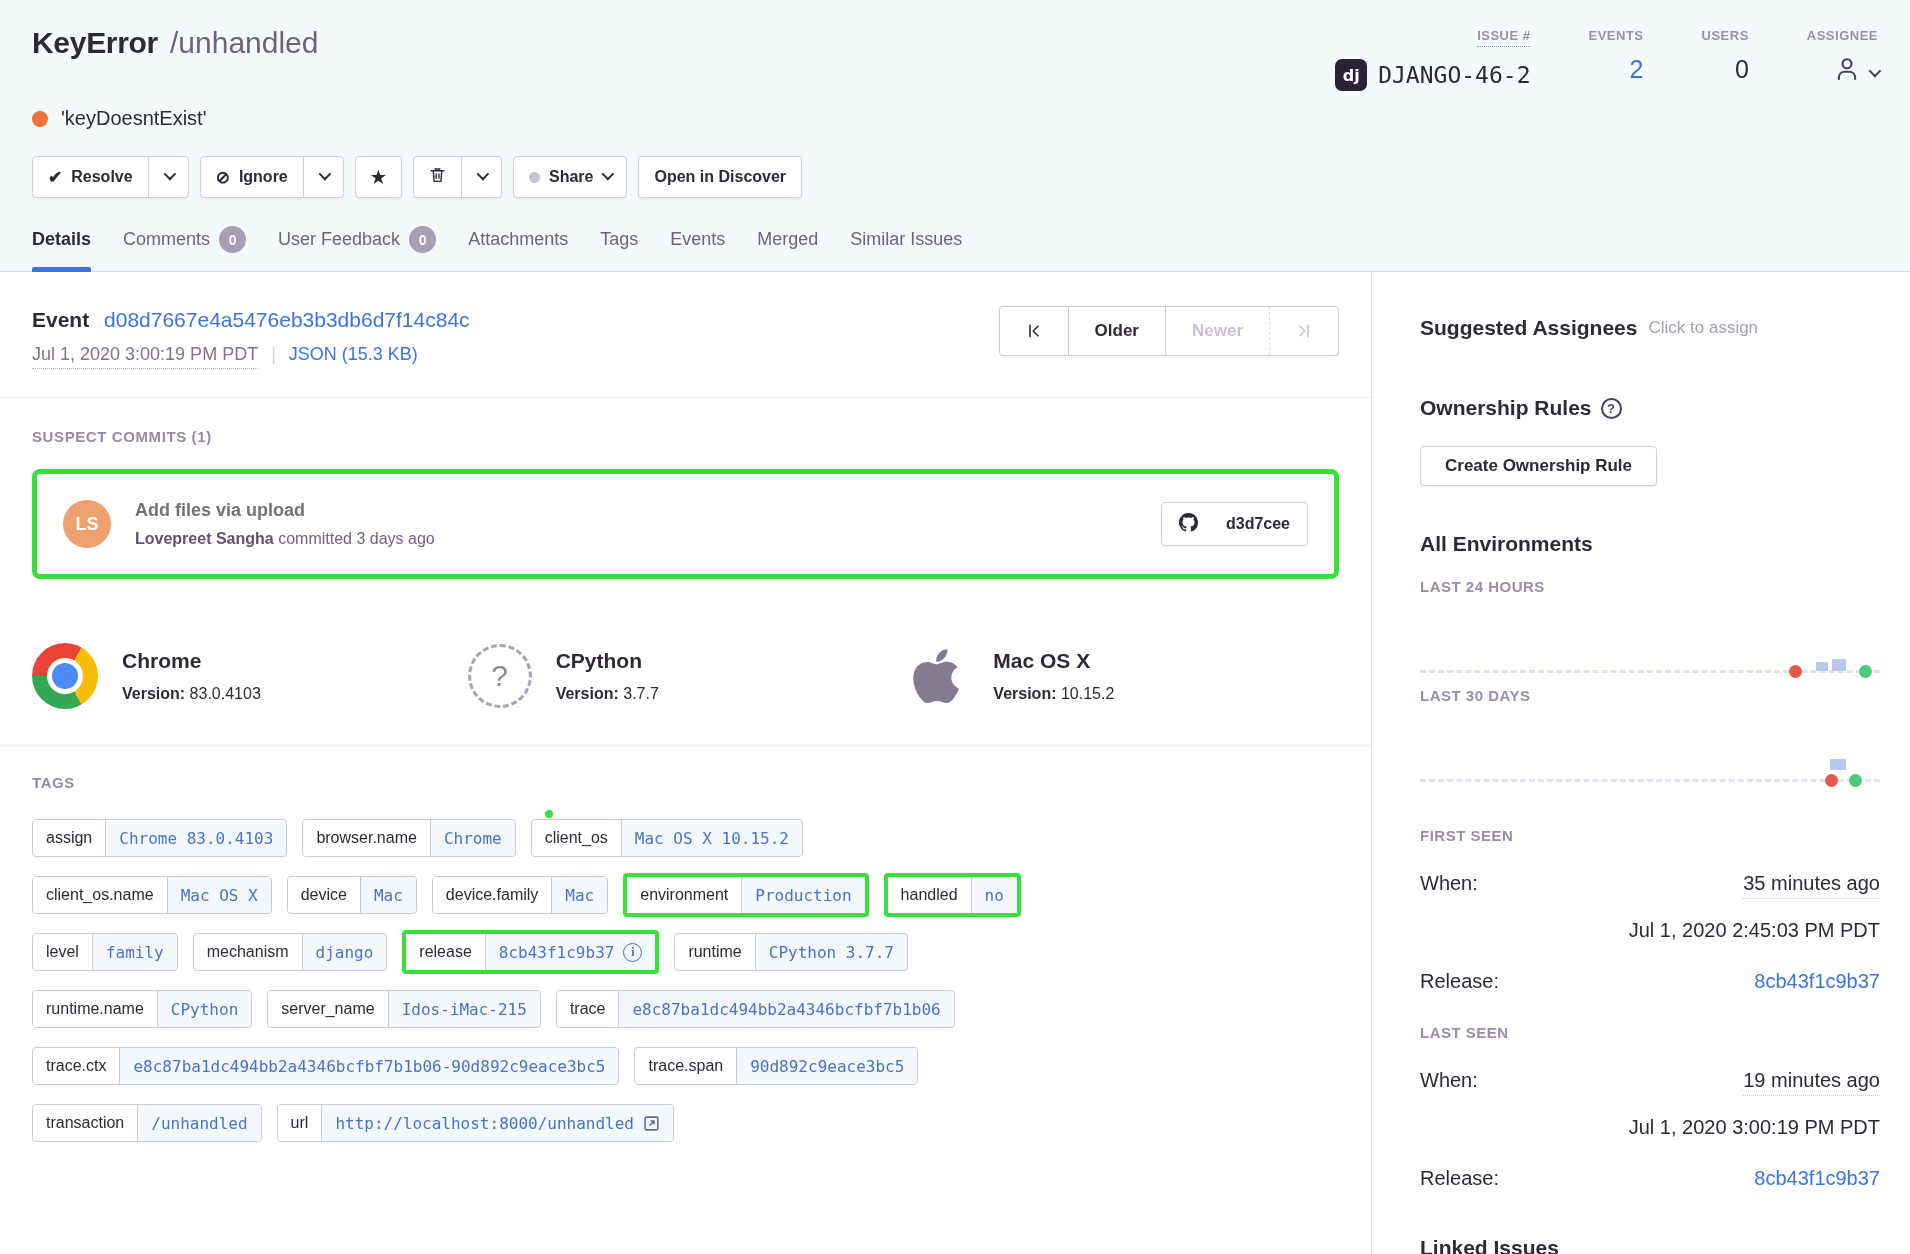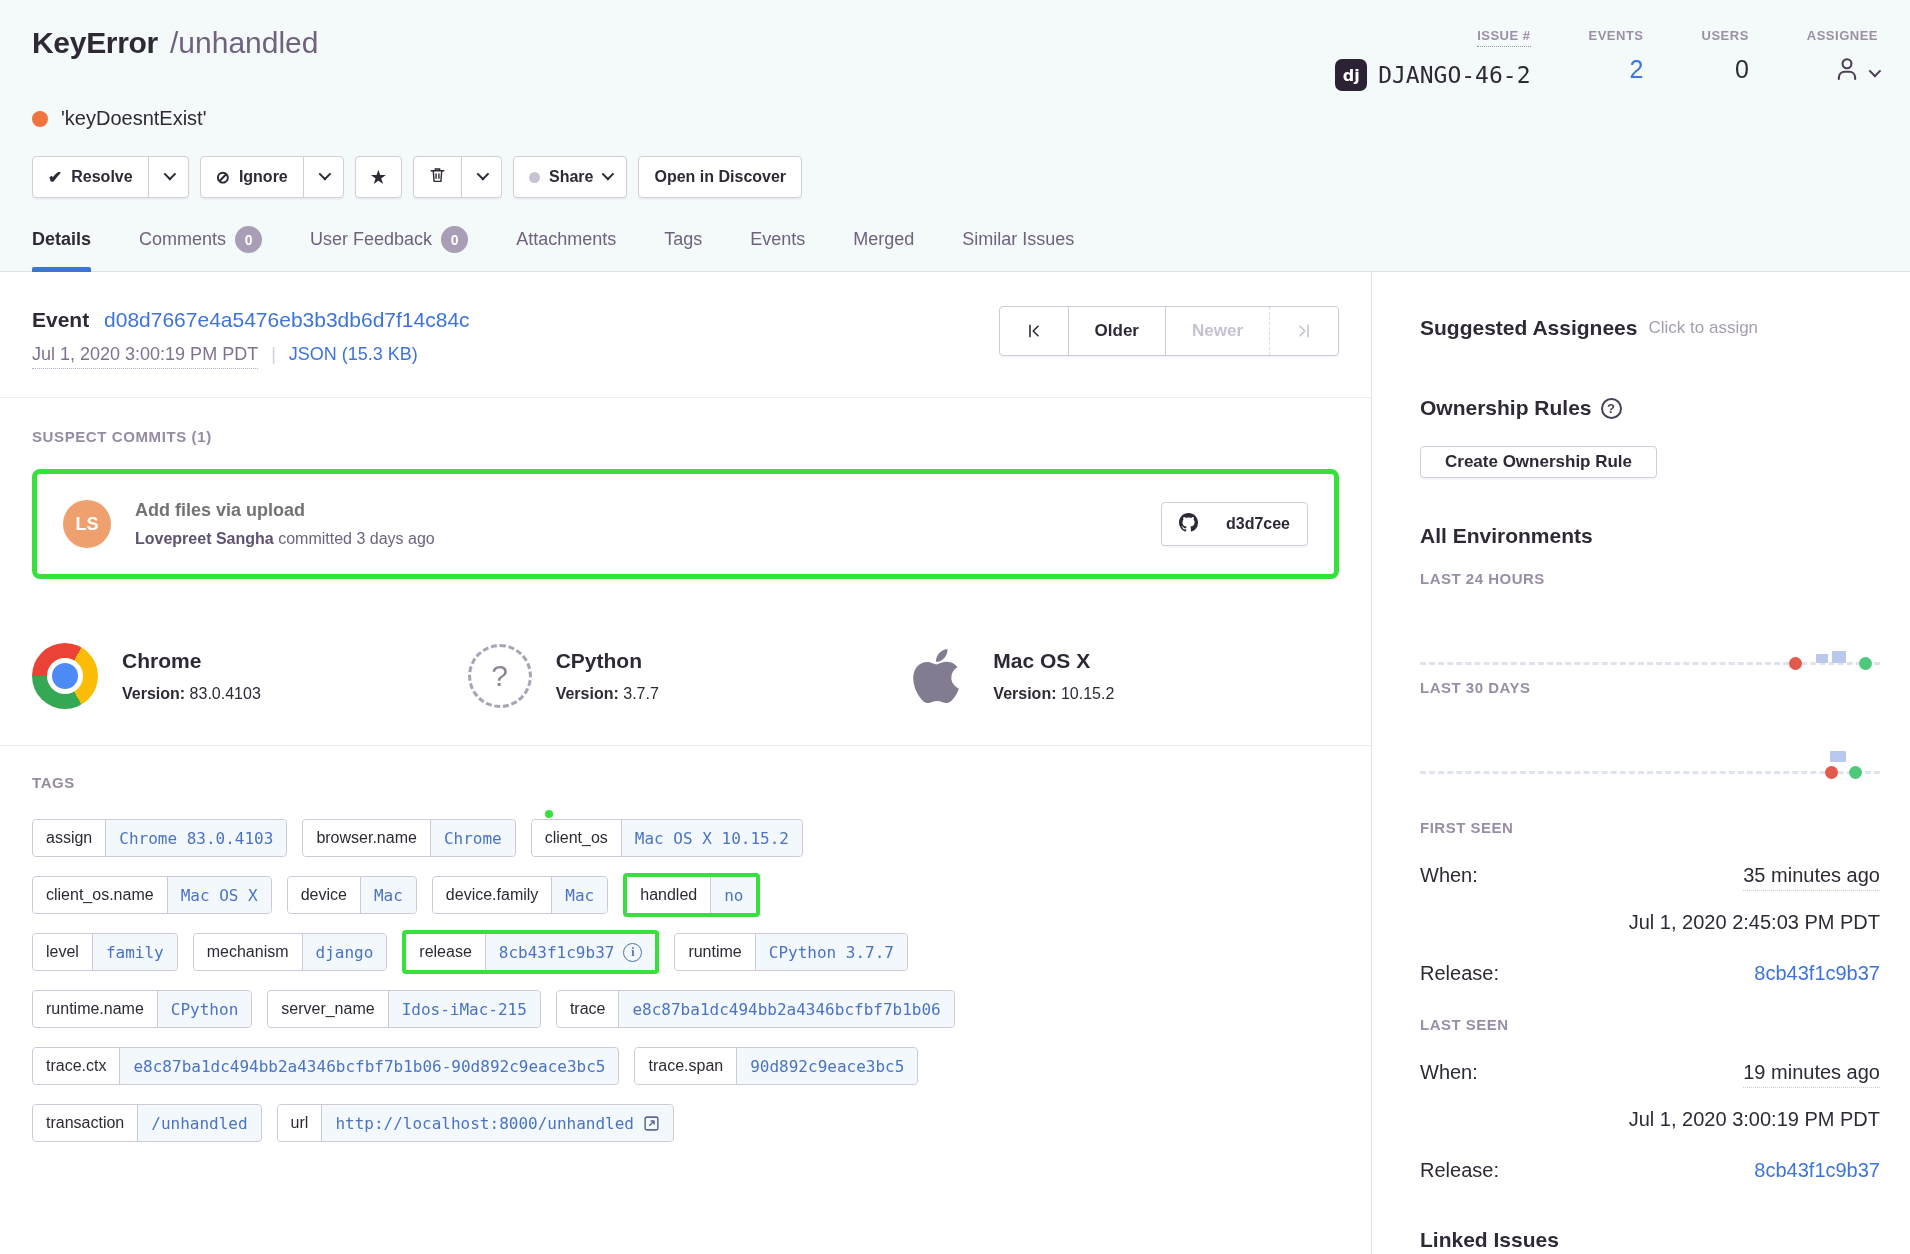--- a/index.html
+++ b/index.html
@@ -33,21 +33,21 @@
   .btn-group { display:flex; background:#fff; border:1px solid #d3ccdb; border-radius:4px;
     box-shadow:0 2px 1px rgba(45,0,85,.04); }
   .btn { padding:0 15px; height:40px; display:flex; align-items:center; gap:9px;
     font-size:16px; font-weight:700; color:#2f2936; cursor:pointer; background:transparent; border:none;
     font-family:inherit; }
   .btn + .btn { border-left:1px solid #d3ccdb; }
   .btn .caret { border-color:#2f2936; margin-top:-3px; }
   .btn-icon { font-size:17px; line-height:1; }
   .share-dot { width:11px; height:11px; border-radius:50%; background:#c9c2d1; }
   
-  .tabs { display:flex; gap:48px; margin-top:28px; }
+  .tabs { display:flex; gap:32px; margin-top:28px; }
   .tab { font-size:18px; color:#70627f; padding-bottom:18px; position:relative;
     display:flex; gap:9px; align-items:center; cursor:pointer; }
   .tab.active { color:#2f2936; font-weight:700; }
   .tab.active::after { content:""; position:absolute; left:0; right:0; bottom:-1px; height:5px;
     background:#3d74db; border-radius:2px 2px 0 0; }
   .tab-badge { min-width:27px; height:27px; border-radius:14px; background:#a99eb6; color:#fff;
     font-size:14px; font-weight:700; display:flex; align-items:center; justify-content:center; padding:0 7px; }
   
   .content { display:flex; background:#fff; align-items:stretch; height:988px; }
   .main { width:1372px; border-right:1px solid #e2dee8; }
@@ -114,21 +114,21 @@
   .info-i { width:19px; height:19px; border-radius:50%; border:1.5px solid #4a73c2; color:#4a73c2;
     font-size:12px; font-weight:700; display:flex; align-items:center; justify-content:center; flex:none;
     font-family:"Liberation Serif", serif; }
   .ext-icon { display:flex; align-items:center; }
   
   .sb-title { font-size:21px; font-weight:700; color:#2f2936; display:flex; align-items:center; }
   .sb-hint { font-size:17px; color:#a79db3; font-weight:400; margin-left:11px; }
   .q-circle { width:21px; height:21px; border:2px solid #4a3f55; border-radius:50%; font-size:13px;
     display:inline-flex; align-items:center; justify-content:center; margin-left:9px; color:#4a3f55;
     font-weight:700; cursor:pointer; }
-  .create-btn { margin-top:26px; height:32px; padding:0 24px; background:#fff; border:1px solid #d3ccdb;
+  .create-btn { margin-top:26px; height:40px; padding:0 24px; background:#fff; border:1px solid #d3ccdb;
     border-radius:4px; font-size:17px; font-weight:700; color:#2f2936; cursor:pointer;
     box-shadow:0 2px 1px rgba(45,0,85,.04); font-family:inherit; }
   .mt-own { margin-top:56px; }
   .mt-env { margin-top:46px; }
   .sb-sub { font-size:15px; font-weight:700; color:#998ea6; letter-spacing:.5px; }
   .mt-sub1 { margin-top:22px; }
   .spark { position:relative; height:92px; }
   .spark-line { position:absolute; left:0; right:0; bottom:14px; border-top:3px dashed #dfe3ee; }
   .spark .marker { position:absolute; border-radius:50%; width:13px; height:13px; bottom:9px; }
   .marker.red { background:#e25a49; }
@@ -384,20 +384,24 @@
             </div>
             <div class="pill">
               <span class="pill-key">device</span>
               <span class="pill-val">Mac</span>
             </div>
             <div class="pill">
               <span class="pill-key">device.family</span>
               <span class="pill-val">Mac</span>
             </div>
             <div class="pill highlight">
+              <span class="pill-key">environment</span>
+              <span class="pill-val">Production</span>
+            </div>
+            <div class="pill highlight">
               <span class="pill-key">handled</span>
               <span class="pill-val">no</span>
             </div>
           </div>
           <div class="tag-row">
             <div class="pill">
               <span class="pill-key">level</span>
               <span class="pill-val">family</span>
             </div>
             <div class="pill">

